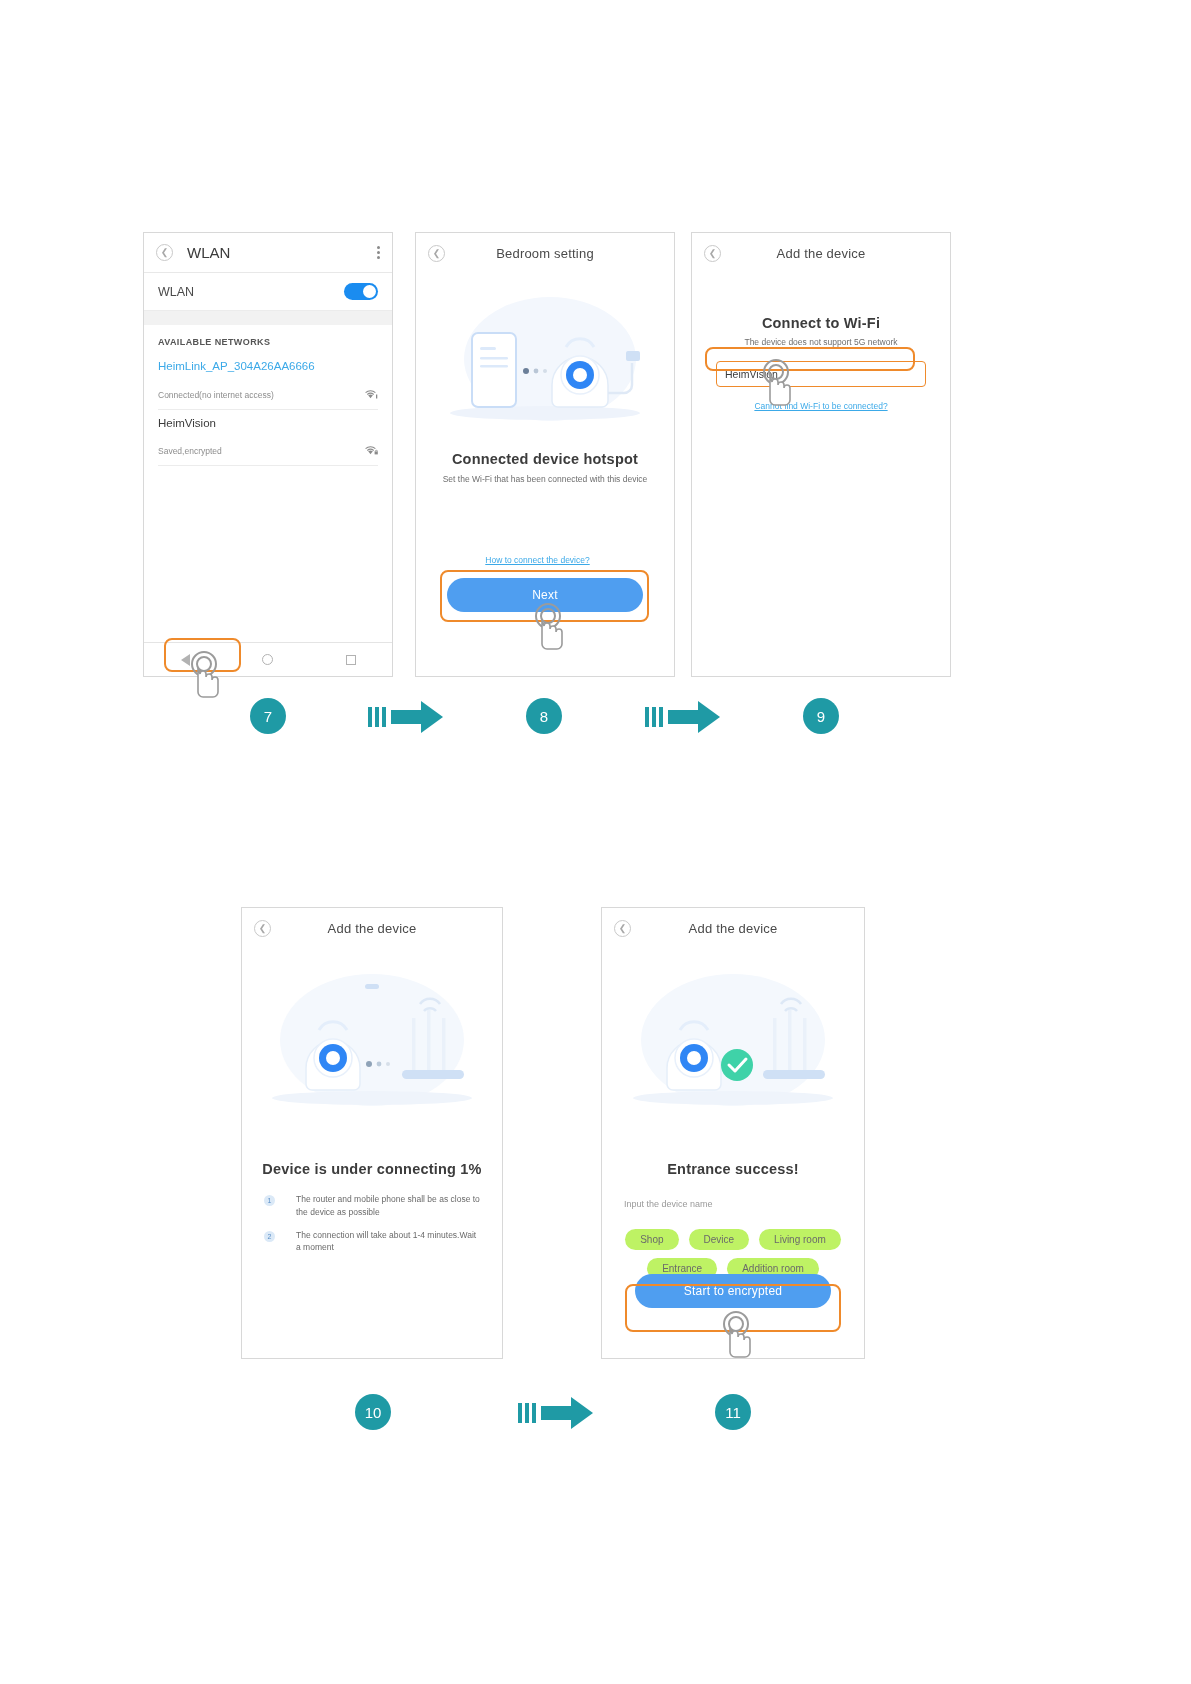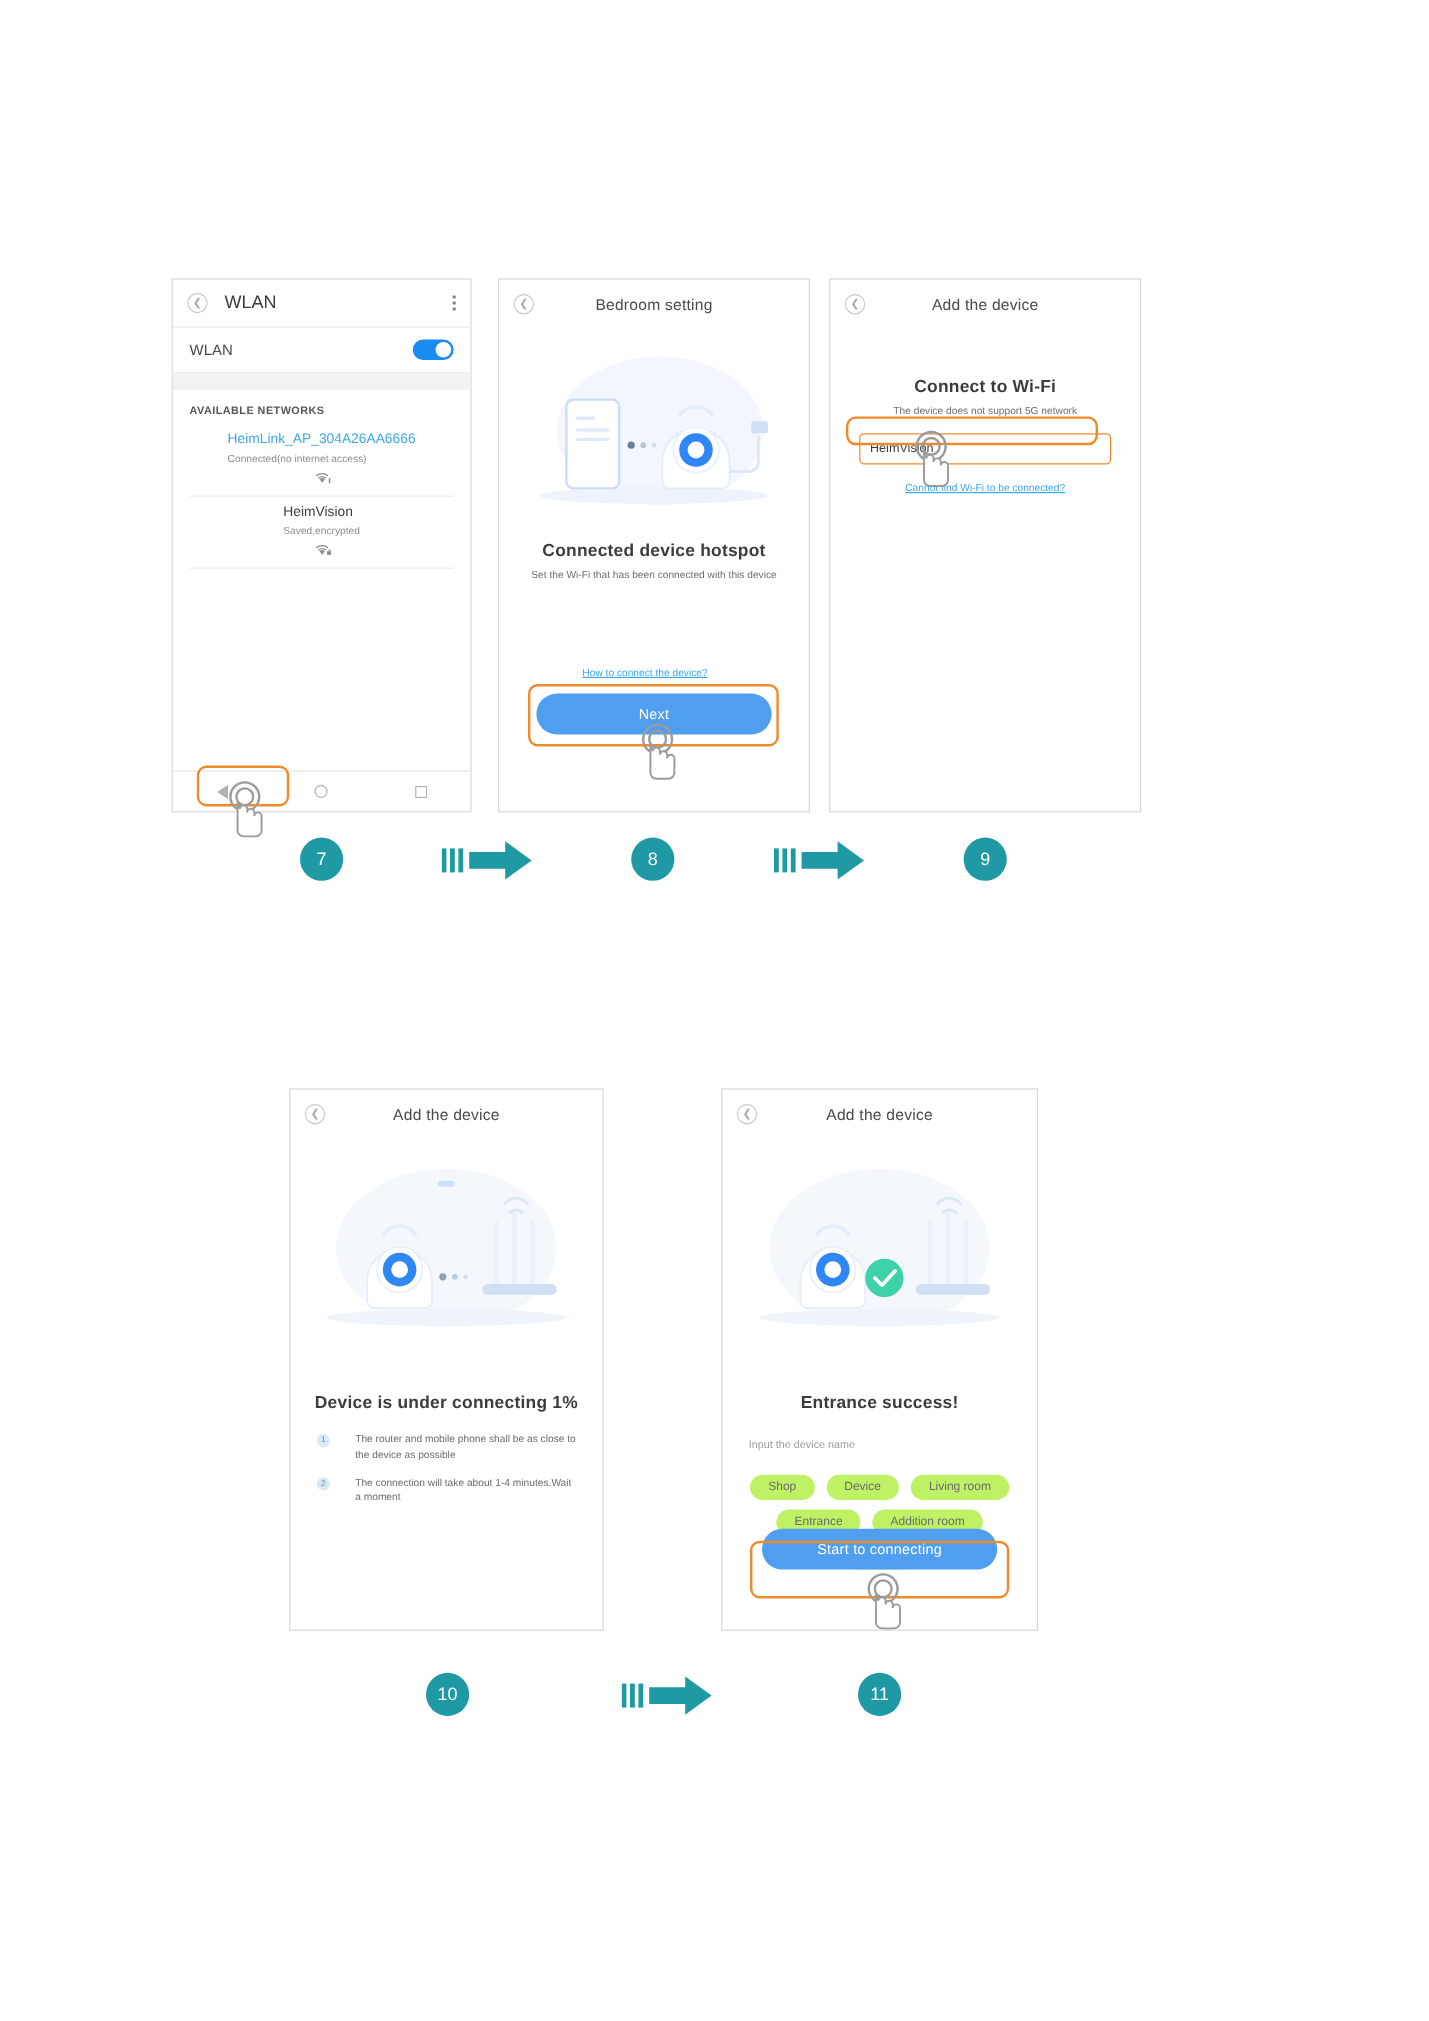--- a/index.html
+++ b/index.html
@@ -64,25 +64,25 @@
     width: 13px; height: 13px; border-radius: 50%; background: #fff;
   }
   .wlan-gap { height: 14px; background: #f2f2f2; }
   .section-label {
     padding: 12px 14px 6px; font-size: 9px; font-weight: bold;
     color: #555; letter-spacing: .4px;
   }
   .net-row {
     margin: 0 14px; padding: 6px 0 9px;
     border-bottom: 1px solid #ececec;
-    display: flex; align-items: center; justify-content: space-between; flex-direction: column;
+    display: flex; align-items: flex-end; justify-content: space-between;
   }
   .net-name { font-size: 11.5px; color: #3b3b3b; line-height: 1.35; }
   .net-name.connected { color: #3ba9e8; }
-  .net-sub { font-size: 8.5px; color: #8d8d8d; margin-top: 2px; }
+  .net-sub { font-size: 8.5px; color: #8d8d8d; margin-top: 15px; }
   .wifi-ico { position: relative; width: 15px; height: 13px; margin-top: 4px; flex:0 0 auto; }
   .wifi-ico svg { display:block; }
 
   
   .nav-bar {
     position: absolute; left: 0; right: 0; bottom: 0; height: 34px;
     border-top: 1px solid #e4e4e4;
     display: flex; align-items: center; justify-content: space-around;
   }
   .nav-btn { width: 56px; height: 22px; display:flex; align-items:center; justify-content:center; }
@@ -415,21 +415,21 @@
 
       <div class="chips" style="margin-top:20px;">
         <span class="chip">Shop</span>
         <span class="chip">Device</span>
         <span class="chip">Living room</span>
         <span class="chip">Entrance</span>
         <span class="chip">Addition room</span>
         <span class="chip">Office</span>
       </div>
 
-      <button class="primary-btn" style="position:absolute; left:33px; top:366px;">Start to connecting</button>
+      <button class="primary-btn" style="position:absolute; left:33px; top:366px;">Start to encrypted</button>
     </div>
   </div>
   <div class="hl" style="left:625px; top:1284px; width:216px; height:48px;"></div>
   <div class="hand" style="left:716px; top:1310px;">
     <svg width="46" height="62" viewBox="0 0 46 62">
       <circle cx="20" cy="14" r="12" fill="none" stroke="#9b9b9b" stroke-width="2"></circle>
       <circle cx="20" cy="14" r="7" fill="none" stroke="#9b9b9b" stroke-width="2"></circle>
       <path d="M14 18 v24 a5 5 0 0 0 5 5 h10 a5 5 0 0 0 5 -5 v-12 a3 3 0 0 0 -6 0 v-3 a3 3 0 0 0 -6 0 v-3 a3 3 0 0 0 -6 0 z" fill="#ffffff" stroke="#9b9b9b" stroke-width="1.6"></path>
     </svg>
   </div>

